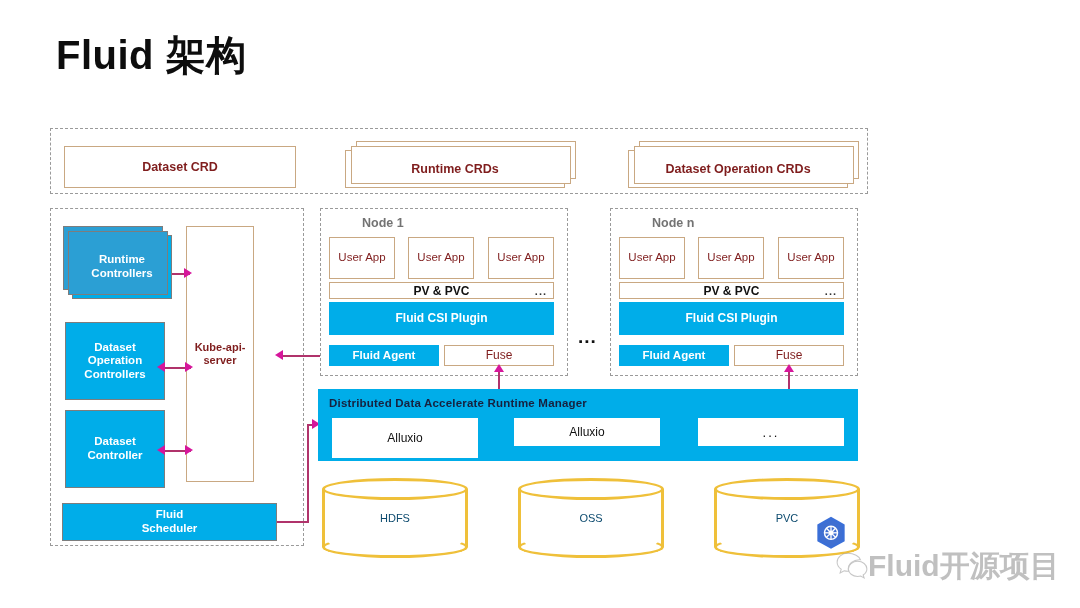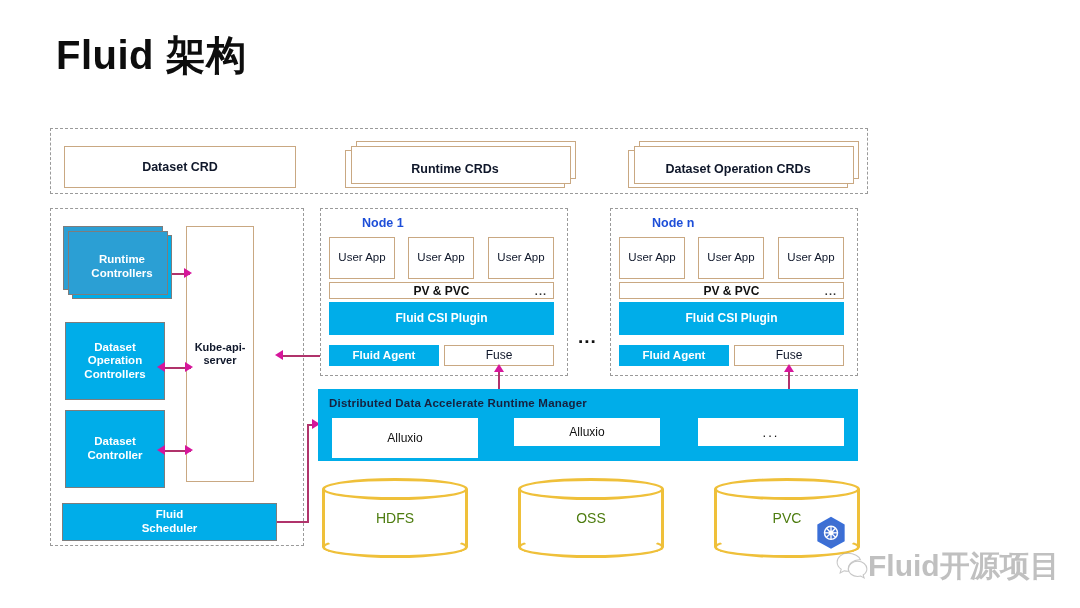--- a/index.html
+++ b/index.html
@@ -24,21 +24,21 @@
     border: 1px dashed #9a9a9a;
     background: #ffffff;
   }
 
   
   .tanbox {
     position: absolute;
     background: #ffffff;
     border: 1px solid #c9a882;
     display: flex; align-items: center; justify-content: center;
-    color: #0f172a; font-weight: 700; text-align: center;
+    color: #7f1d1d; font-weight: 700; text-align: center;
     line-height: 1.15;
   }
   .cyanbox {
     position: absolute;
     background: #00ade9;
     border: 1px solid #7d7d7d;
     display: flex; align-items: center; justify-content: center;
     color: #ffffff; font-weight: 700; text-align: center;
     line-height: 1.18;
   }
@@ -59,21 +59,21 @@
   .stack-ul::after  { left: -5px;  top: -5px;  width: 100%; height: 100%; }
 
   .stack-ur::before, .stack-ur::after {
     content: ""; position: absolute; background: #ffffff;
     border: 1px solid #c9a882; z-index: -1;
   }
   .stack-ur::before { left: 10px; top: -10px; width: 100%; height: 100%; }
   .stack-ur::after  { left: 5px;  top: -5px;  width: 100%; height: 100%; }
 
   .node-label {
-    position: absolute; font-size: 12.5px; font-weight: 700; color: #1d4ed8; padding-left: 32px;
+    position: absolute; font-size: 12.5px; font-weight: 700; color: #737373; padding-left: 32px;
   }
 
   .ellipsis-mid {
     position: absolute; font-size: 19px; font-weight: 800; color: #111;
     letter-spacing: 1px; line-height: 1;
   }
 
   
   .pvbar {
     position: absolute; background:#fff; border:1px solid #c9a882;
@@ -107,21 +107,21 @@
     border: 3px solid #efc03a; border-radius: 50%; background:#fff;
   }
   .cyl .bottom {
     position: absolute; left:0; bottom:0; width:100%; height:22px;
     border: 3px solid #efc03a; border-radius: 50%;
     border-top-color: transparent; background: transparent;
   }
   .cyl .cyl-label {
     position: absolute; left:0; top:0; width:100%; height:100%;
     display:flex; align-items:center; justify-content:center;
-    font-size: 14px; color:#4d7c0f; font-weight: 400;
+    font-size: 11px; color:#0c4a6e; font-weight: 400;
   }
 
   
   .conn { position: absolute; background: #b0336b; }
   .conn.h { height: 1.6px; }
   .conn.v { width: 1.6px; }
   .arrow {
     position: absolute; width: 0; height: 0;
   }
   .arrow.right { border-top: 5px solid transparent; border-bottom: 5px solid transparent; border-left: 8px solid #d6169b; }

